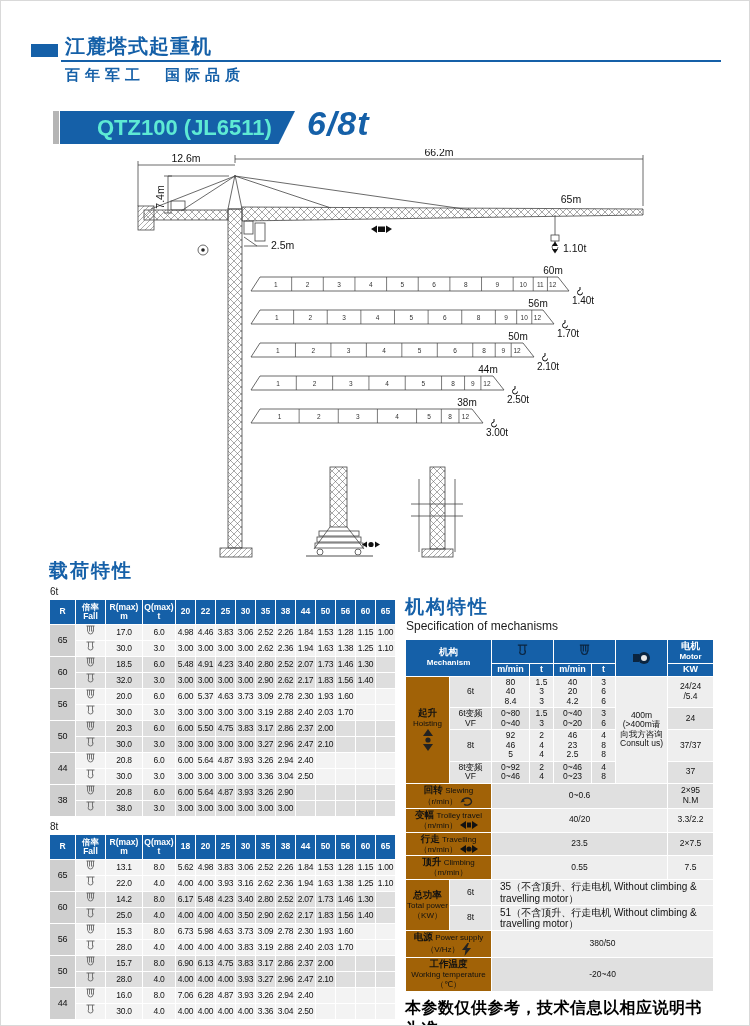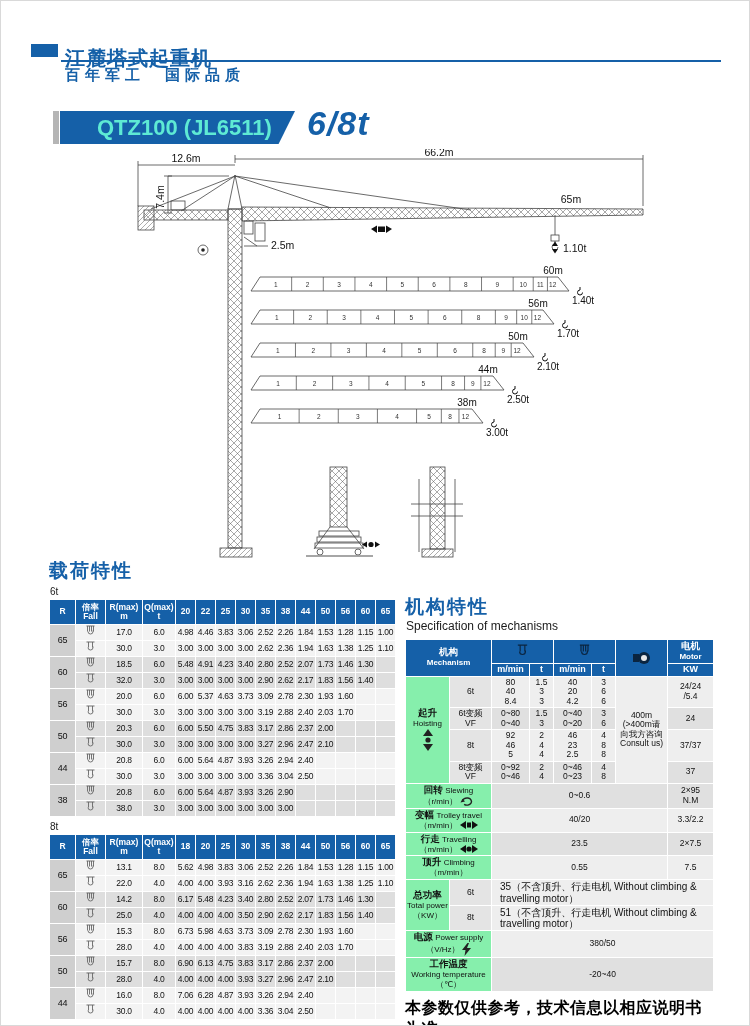--- a/index.html
+++ b/index.html
@@ -2,21 +2,21 @@
 <html><head>
 <meta charset="utf-8">
 <style>
   :root{ --blue:#1560a8; }
   html,body{margin:0;padding:0;background:#fff;}
   .page{position:relative;width:750px;height:1026px;background:#fff;overflow:hidden;
         font-family:"Liberation Sans","DejaVu Sans",sans-serif;color:#111;
         border:1px solid #d9d9d9;box-sizing:border-box;}
   
   .brand-block{position:absolute;left:30px;top:43px;width:27px;height:13px;background:var(--blue);}
-  .brand-title{position:absolute;left:64px;top:32px;font-size:20px;font-weight:bold;color:var(--blue);letter-spacing:1px;margin-top:12px;}
+  .brand-title{position:absolute;left:64px;top:32px;font-size:20px;font-weight:bold;color:var(--blue);letter-spacing:1px;}
   .brand-underline{position:absolute;left:60px;top:59px;width:660px;height:2px;background:var(--blue);}
   .brand-tagline{position:absolute;left:64px;top:65px;font-size:15px;font-weight:bold;color:var(--blue);letter-spacing:5px;}
   
   .banner-bar{position:absolute;left:52px;top:110px;width:6px;height:33px;background:#b5b5b5;}
   .banner{position:absolute;left:59px;top:110px;width:235px;height:33px;background:var(--blue);
           clip-path:polygon(0 0,100% 0,93% 100%,0 100%);
           color:#5eead4;font-size:22px;font-weight:bold;line-height:33px;padding-left:37px;box-sizing:border-box;}
   .banner-cap{position:absolute;left:306px;top:103px;font-size:34px;font-weight:bold;font-style:italic;color:var(--blue);letter-spacing:1px;}
   
   .diagram{position:absolute;left:30px;top:148px;}
@@ -36,21 +36,21 @@
                 padding:1px 0;white-space:pre-line;line-height:1.1;height:22px;}
   table.load td{border:1px solid #fff;text-align:center;padding:0;height:11px;line-height:11px;letter-spacing:-0.3px;}
   td.rcell{background:#cfcfcf;font-size:9px;}
   tr.gw td:not(.rcell){background:#f3f3f3;}
   tr.gr td:not(.rcell){background:#dedede;}
   
   table.mech{border-collapse:collapse;table-layout:fixed;width:308px;font-size:8.5px;}
   table.mech th{background:var(--blue);color:#fff;border:1px solid #fff;padding:1px;font-size:9px;line-height:1.1;}
   table.mech td{border:1px solid #fff;text-align:center;vertical-align:middle;padding:1px;line-height:1.12;}
   .p{white-space:pre-line;}
-  td.lab{background:#86efac;}
+  td.lab{background:#a16207;}
   td.sub{background:#e4e4e4;white-space:pre-line;}
   td.va{background:#eeeeee;}
   td.vb{background:#e0e0e0;}
   .zh{font-weight:bold;font-size:9.5px;}
   .en{font-size:8px;}
   .note{margin-top:6px;text-align:left;font-size:16px;font-weight:bold;color:#000;letter-spacing:0.5px;}
   .icn{vertical-align:middle;}
   .vleft{text-align:left !important;padding-left:8px !important;font-size:10px;}
 </style>
 </head>

